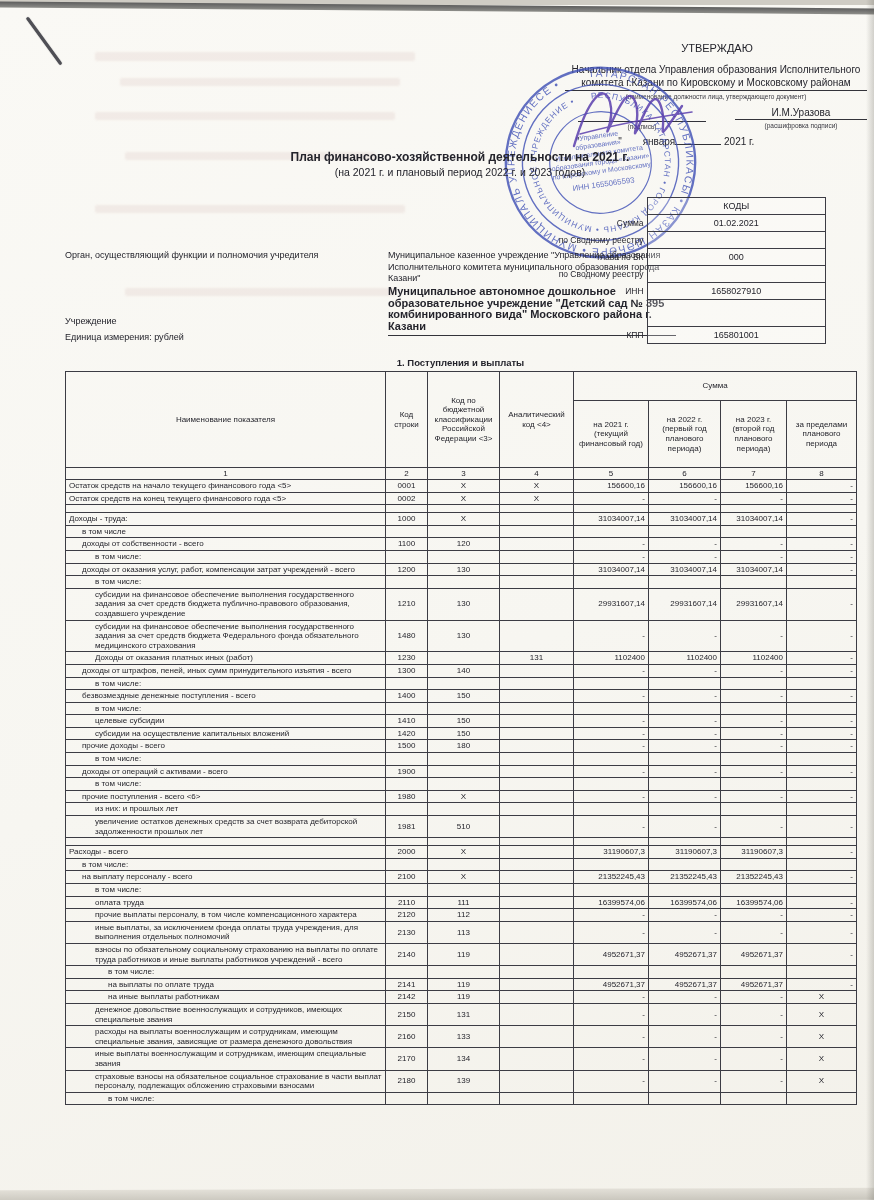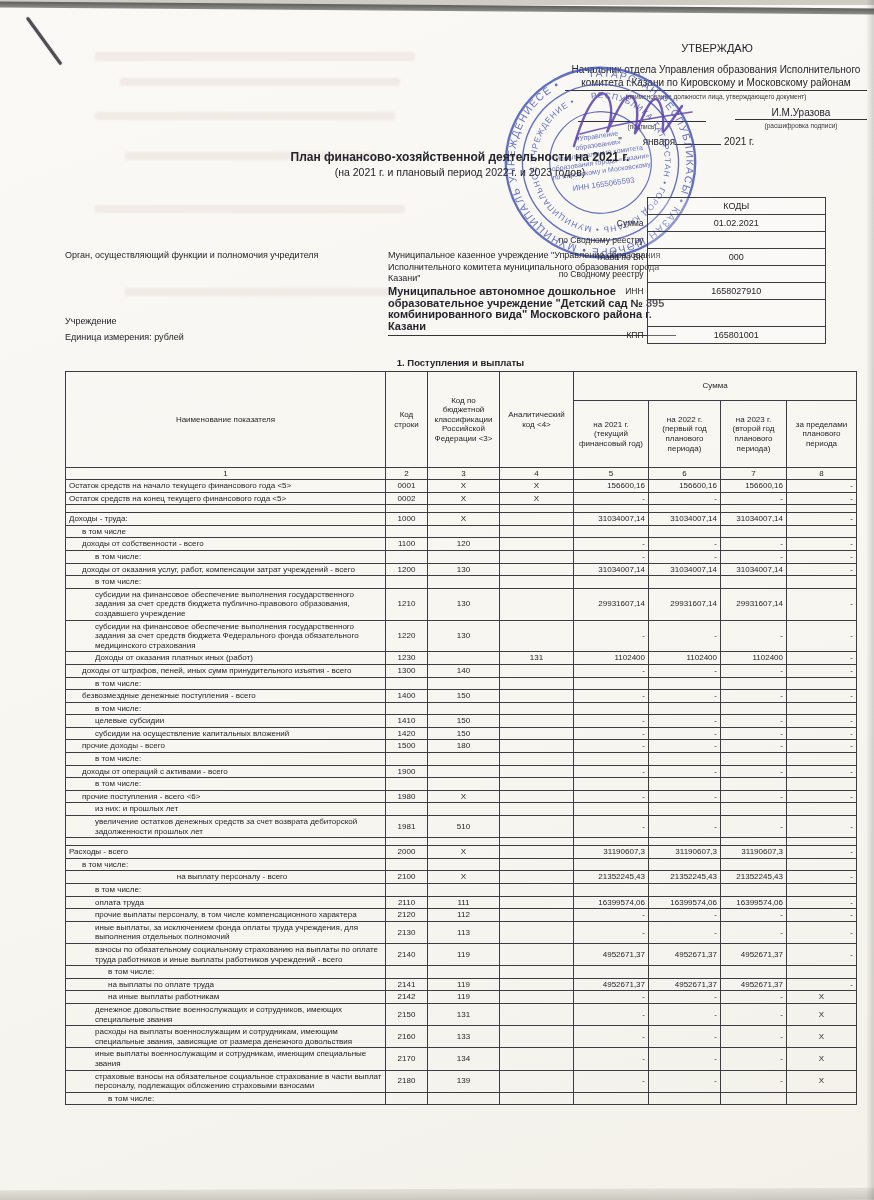--- a/index.html
+++ b/index.html
@@ -343,21 +343,21 @@
           <td class="ctr">1210</td>
           <td class="ctr">130</td>
           <td class="ctr"></td>
           <td class="num">29931607,14</td>
           <td class="num">29931607,14</td>
           <td class="num">29931607,14</td>
           <td class="num">-</td>
         </tr>
         <tr>
           <td class="name" style="padding-left: 29px;">субсидии на финансовое обеспечение выполнения государственного задания за счет средств бюджета Федерального фонда обязательного медицинского страхования</td>
-          <td class="ctr">1220</td>
+          <td class="ctr">1480</td>
           <td class="ctr">130</td>
           <td class="ctr"></td>
           <td class="num">-</td>
           <td class="num">-</td>
           <td class="num">-</td>
           <td class="num">-</td>
         </tr>
         <tr>
           <td class="name" style="padding-left: 29px;">Доходы от оказания платных иных (работ)</td>
           <td class="ctr">1230</td>
@@ -522,21 +522,21 @@
           <td class="name" style="padding-left: 16px;">в том числе:</td>
           <td class="ctr"></td>
           <td class="ctr"></td>
           <td class="ctr"></td>
           <td class="num"></td>
           <td class="num"></td>
           <td class="num"></td>
           <td class="num"></td>
         </tr>
         <tr>
-          <td class="name" style="padding-left: 16px; text-align: center;">на выплату персоналу - всего</td>
+          <td class="name" style="padding-left: 16px;">на выплату персоналу - всего</td>
           <td class="ctr">2100</td>
           <td class="ctr">X</td>
           <td class="ctr"></td>
           <td class="num">21352245,43</td>
           <td class="num">21352245,43</td>
           <td class="num">21352245,43</td>
           <td class="num">-</td>
         </tr>
         <tr>
           <td class="name" style="padding-left: 29px;">в том числе:</td>

